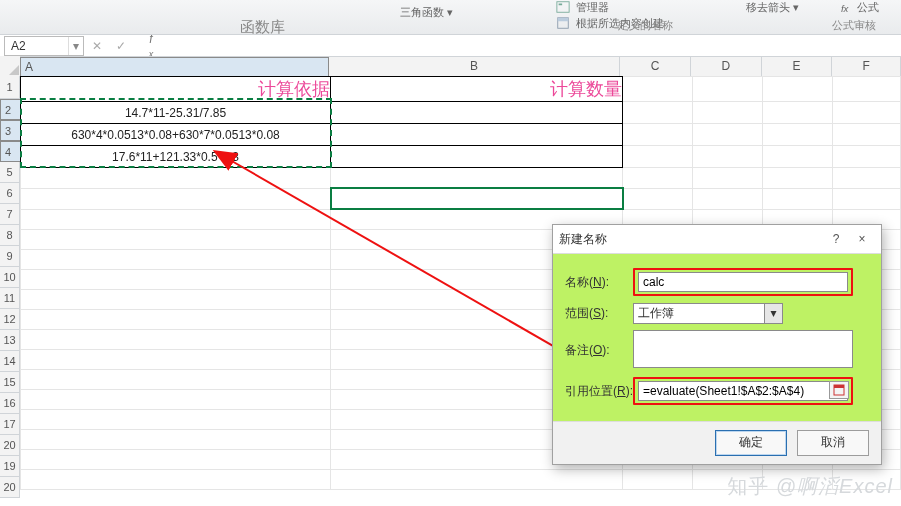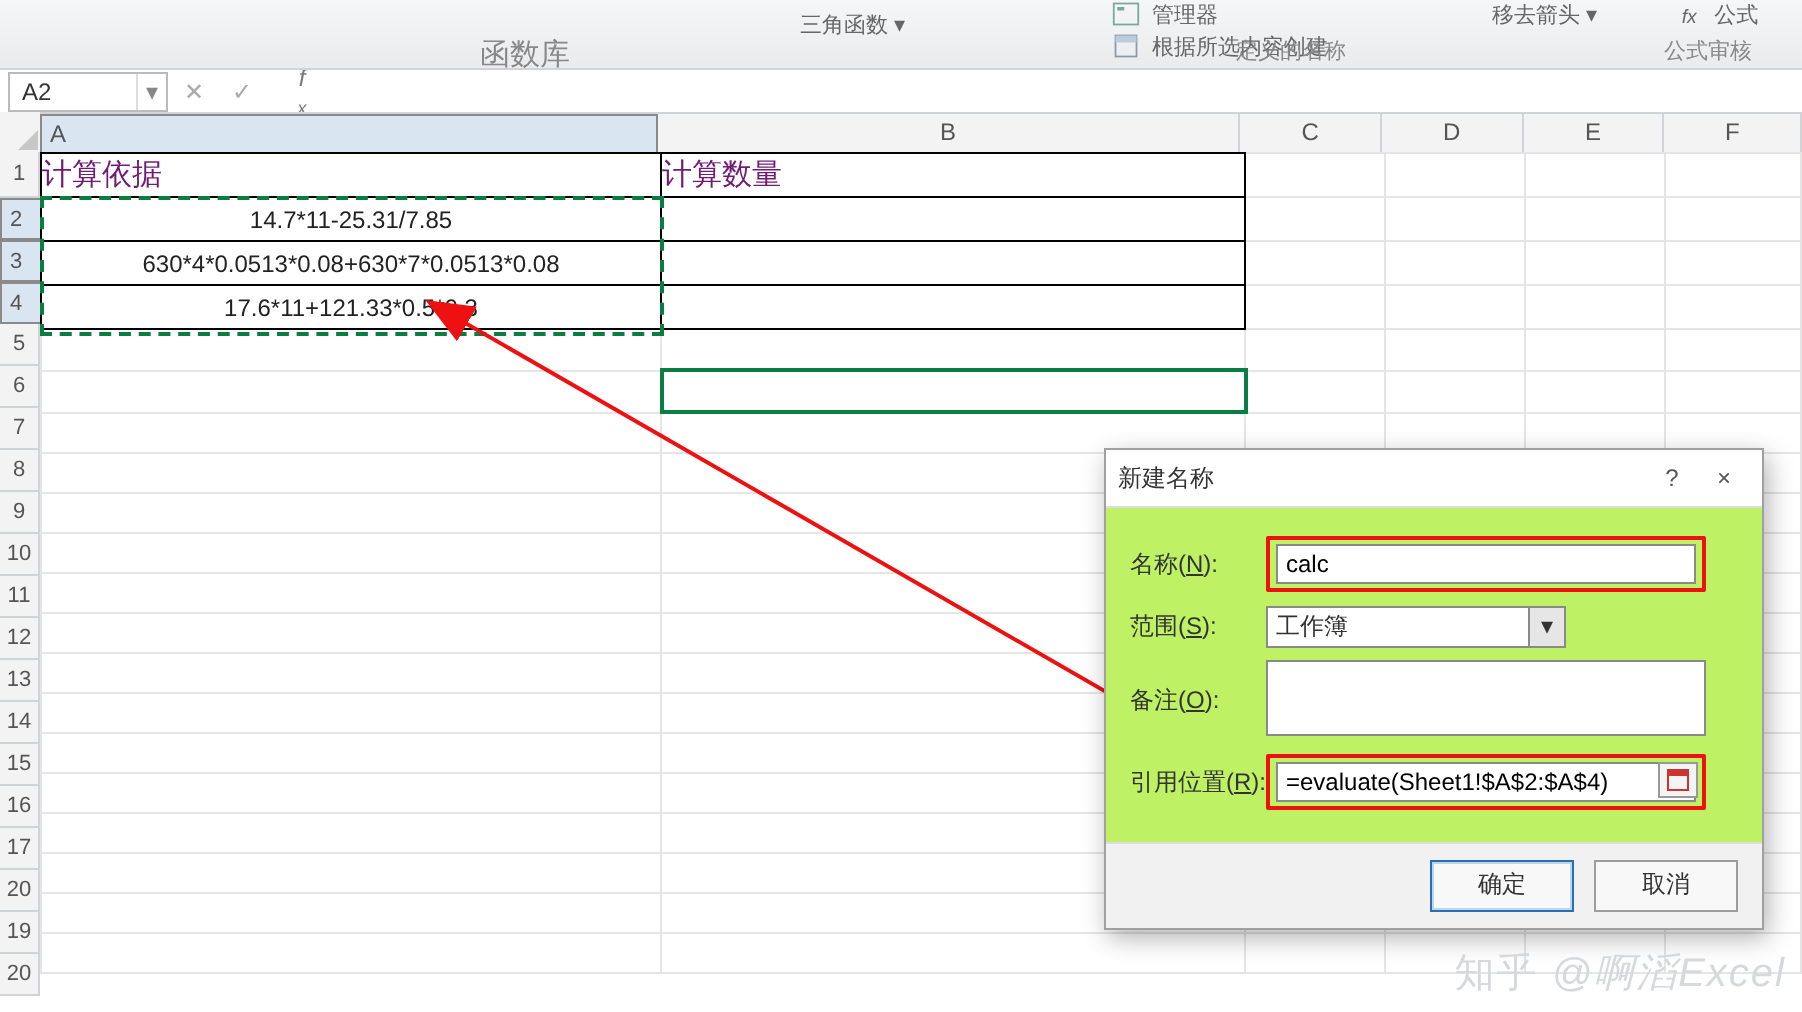--- a/index.html
+++ b/index.html
@@ -37,21 +37,21 @@
 .rh{height:22px;border-right:1px solid #d0d4d8;border-bottom:1px solid #d0d4d8;background:#f3f3f3;text-align:center;line-height:22px;color:#555;font-size:11px}
 .rh.sel{background:#d9e6f2}
 .rh.shallow{height:20px;line-height:20px}
 .corner{position:absolute;left:0;top:0;width:20px;height:20px;background:#f3f3f3;border-right:1px solid #d0d4d8;border-bottom:1px solid #d0d4d8}
 .corner svg{position:absolute;right:1px;bottom:1px}
 
 .cells{position:absolute;left:20px;top:20px;right:0;bottom:0}
 .cells table{border-collapse:collapse;table-layout:fixed}
 .cells td{border:1px solid #e5e5e5;height:21px;padding:0;vertical-align:middle}
 .cells td.shallow{height:19px}
-.cells td.h{background:#fff;text-align:left;font-size:15px;font-weight:400;color:#701a75;border:1px solid #000}
+.cells td.h{background:#fff;text-align:right;font-size:18px;font-weight:400;color:#ec4899;border:1px solid #000}
 .cells td.d{background:#fff;text-align:center;font-size:12px;color:#222;border:1px solid #000}
 .cells td.activecell{border:2px solid #0a7e42 !important}
 
 .marquee{position:absolute;border:2px dashed #0a7e42;pointer-events:none}
 
 
 .arrow-svg{position:absolute;left:0;top:0;pointer-events:none}
 
 
 .dlg{position:absolute;left:552px;top:224px;width:328px;background:#bef264;border:1px solid #a0a0a0;box-shadow:2px 4px 12px rgba(0,0,0,.3);font-size:12px}

